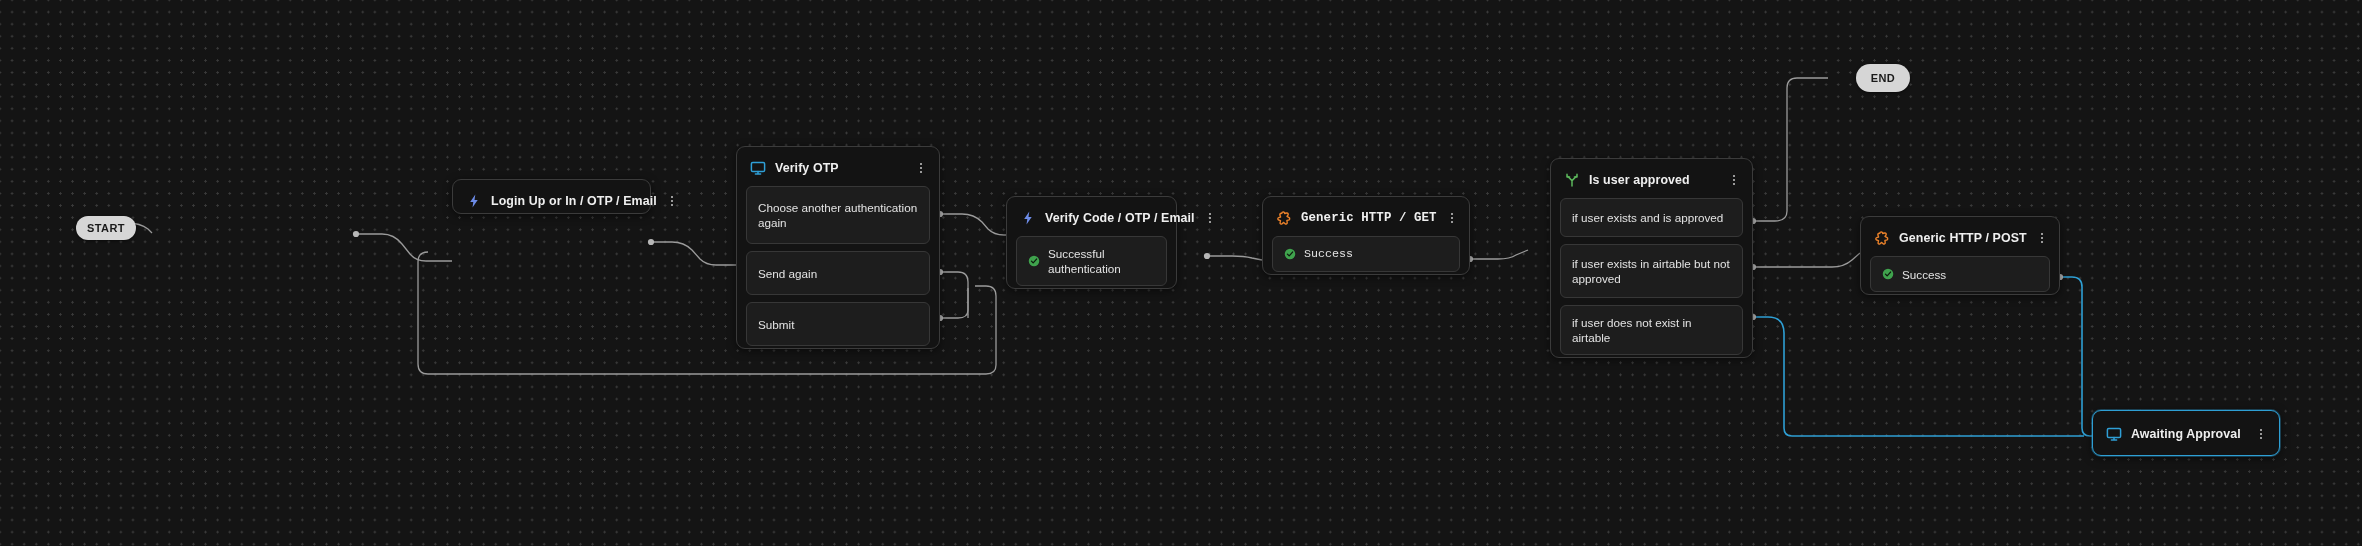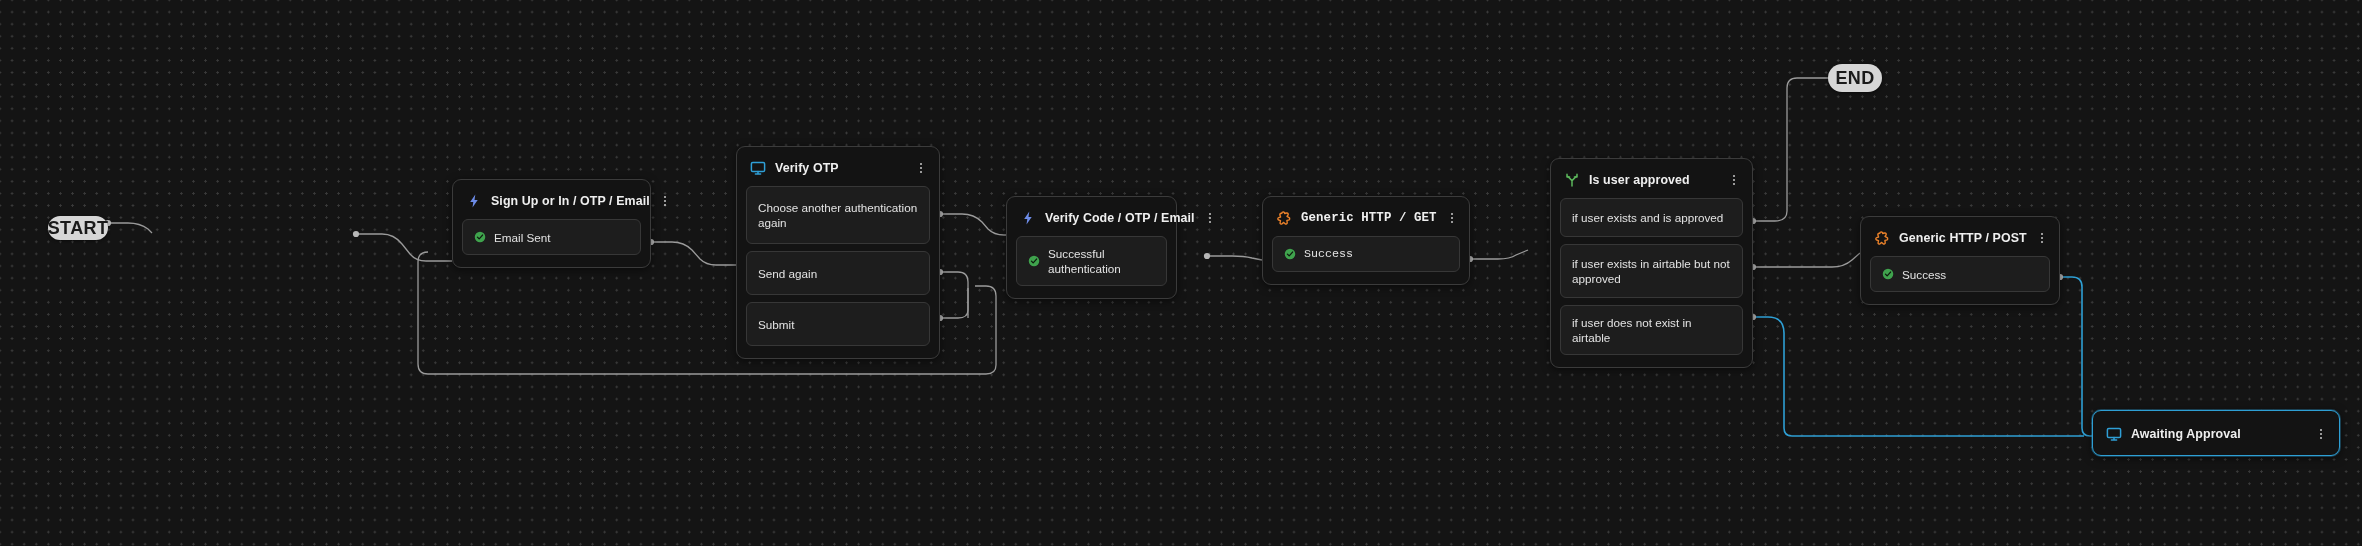--- a/index.html
+++ b/index.html
@@ -41,34 +41,35 @@
 
   
   .pill {
     position: absolute;
     background: #d6d6d6;
     color: #1a1a1a;
     border-radius: 999px;
     display: flex;
     align-items: center;
     justify-content: center;
-    font-size: 18px;
+    font-size: 11px;
     font-weight: 600;
     letter-spacing: 0.4px;
     box-shadow: 0 1px 3px rgba(0,0,0,.5);
+    margin-left: 28px;
   }
 
   
   .node {
     position: absolute;
     background: #131313;
     border: 1px solid #3b3b3b;
     border-radius: 9px;
     box-sizing: border-box;
-    padding: 9px 9px 12px 9px;
+    padding: 9px 9px 2px 9px;
     box-shadow: 0 2px 8px rgba(0,0,0,.55);
   }
   .node.selected {
     border-color: #2e9fd4;
     box-shadow: 0 0 0 1px rgba(46,159,212,.35), 0 2px 10px rgba(0,0,0,.6);
   }
   .node-head {
     display: flex;
     align-items: center;
     gap: 9px;
@@ -184,35 +185,26 @@
   <div class="pill" style="left:1828px; top:64px; width:54px; height:28px;">
     <span>END</span>
   </div>
 
 
   <div class="node" style="left:452px; top:179px; width:199px;">
     <div class="node-head">
       <svg class="icon" width="16" height="16" viewBox="0 0 16 16">
         <path d="M9.3 1.4 L4.2 8.9 L7.3 8.9 L6.5 14.6 L11.7 7.0 L8.5 7.0 Z" fill="#6d8ce8"></path>
       </svg>
-      <span class="node-title">Sign Up or In / OTP / Email</span>
-      <span class="kebab">
-          <i></i>
-          <i></i>
-          <i></i>
-        </span>
-    </div>
-    <div class="node-body">
-      <div class="row">
-        <svg class="ok" viewBox="0 0 16 16">
-          <circle cx="8" cy="8" r="7" fill="#3fa34d"></circle>
-          <path d="M4.6 8.2 L6.9 10.5 L11.4 5.4" fill="none" stroke="#0e1a0e" stroke-width="1.7" stroke-linecap="round" stroke-linejoin="round"></path>
-        </svg>
-        <span class="row-label">Email Sent</span>
-      </div>
+      <span class="node-title">Login Up or In / OTP / Email</span>
+      <span class="kebab">
+          <i></i>
+          <i></i>
+          <i></i>
+        </span>
     </div>
   </div>
 
   <div class="node" style="left:736px; top:146px; width:204px;">
     <div class="node-head">
       <svg class="icon" width="16" height="16" viewBox="0 0 16 16">
         <rect x="1.4" y="2.4" width="13.2" height="9.2" rx="1.4" fill="none" stroke="#2f9fd6" stroke-width="1.5"></rect>
         <path d="M8 11.6 L8 13.6 M5.4 13.9 L10.6 13.9" stroke="#2f9fd6" stroke-width="1.5" stroke-linecap="round"></path>
       </svg>
       <span class="node-title">Verify OTP</span>
@@ -324,21 +316,21 @@
       <div class="row">
         <svg class="ok" viewBox="0 0 16 16">
           <circle cx="8" cy="8" r="7" fill="#3fa34d"></circle>
           <path d="M4.6 8.2 L6.9 10.5 L11.4 5.4" fill="none" stroke="#0e1a0e" stroke-width="1.7" stroke-linecap="round" stroke-linejoin="round"></path>
         </svg>
         <span class="row-label">Success</span>
       </div>
     </div>
   </div>
 
-  <div class="node selected" style="left:2092px; top:410px; width:248px; padding-bottom:9px;">
+  <div class="node selected" style="left:2092px; top:410px; width:188px; padding-bottom:9px;">
     <div class="node-head" style="height:24px;">
       <svg class="icon" width="16" height="16" viewBox="0 0 16 16">
         <rect x="1.4" y="2.4" width="13.2" height="9.2" rx="1.4" fill="none" stroke="#2f9fd6" stroke-width="1.5"></rect>
         <path d="M8 11.6 L8 13.6 M5.4 13.9 L10.6 13.9" stroke="#2f9fd6" stroke-width="1.5" stroke-linecap="round"></path>
       </svg>
       <span class="node-title">Awaiting Approval</span>
       <span class="kebab">
           <i></i>
           <i></i>
           <i></i>

